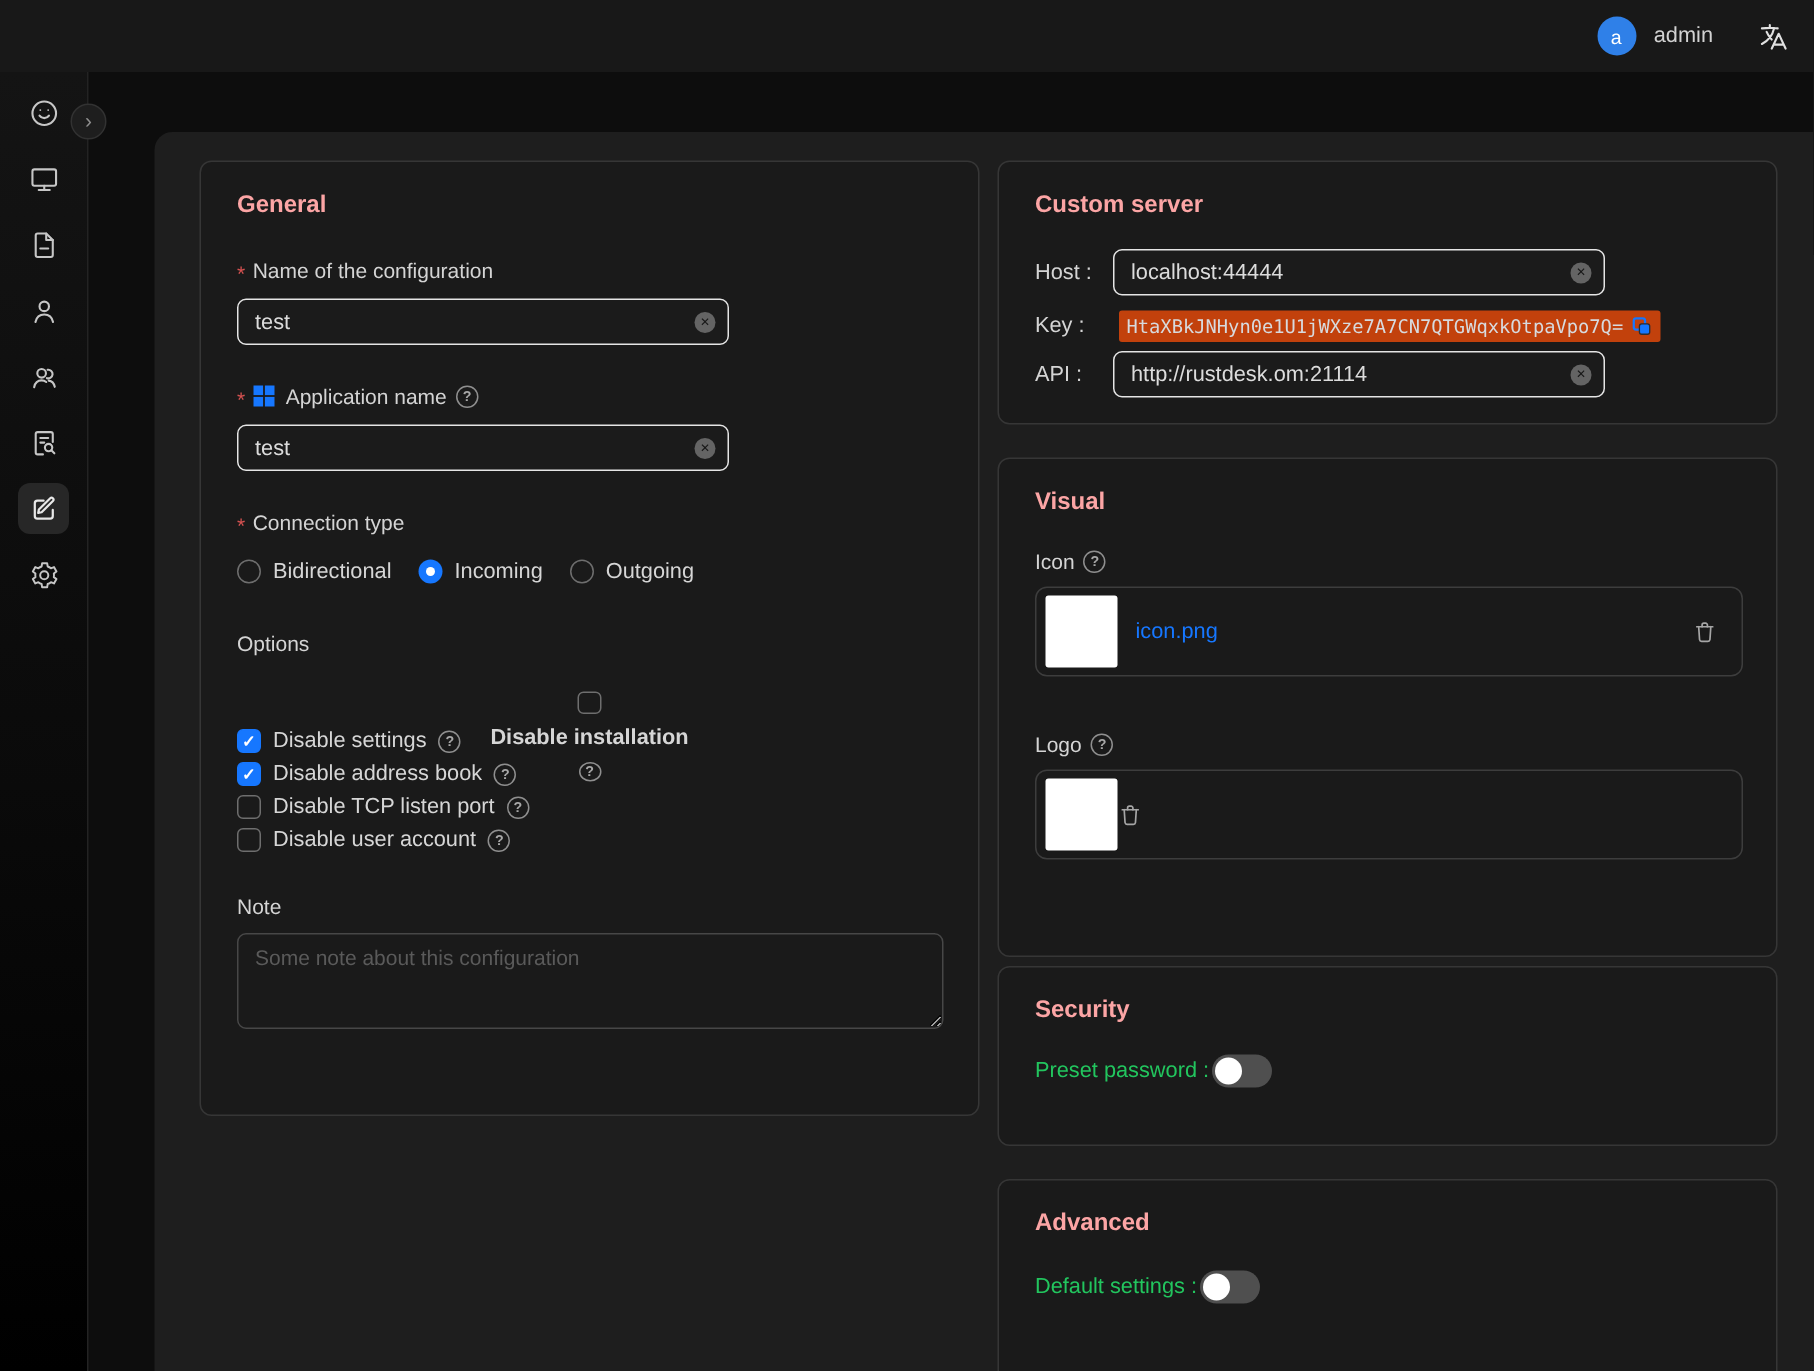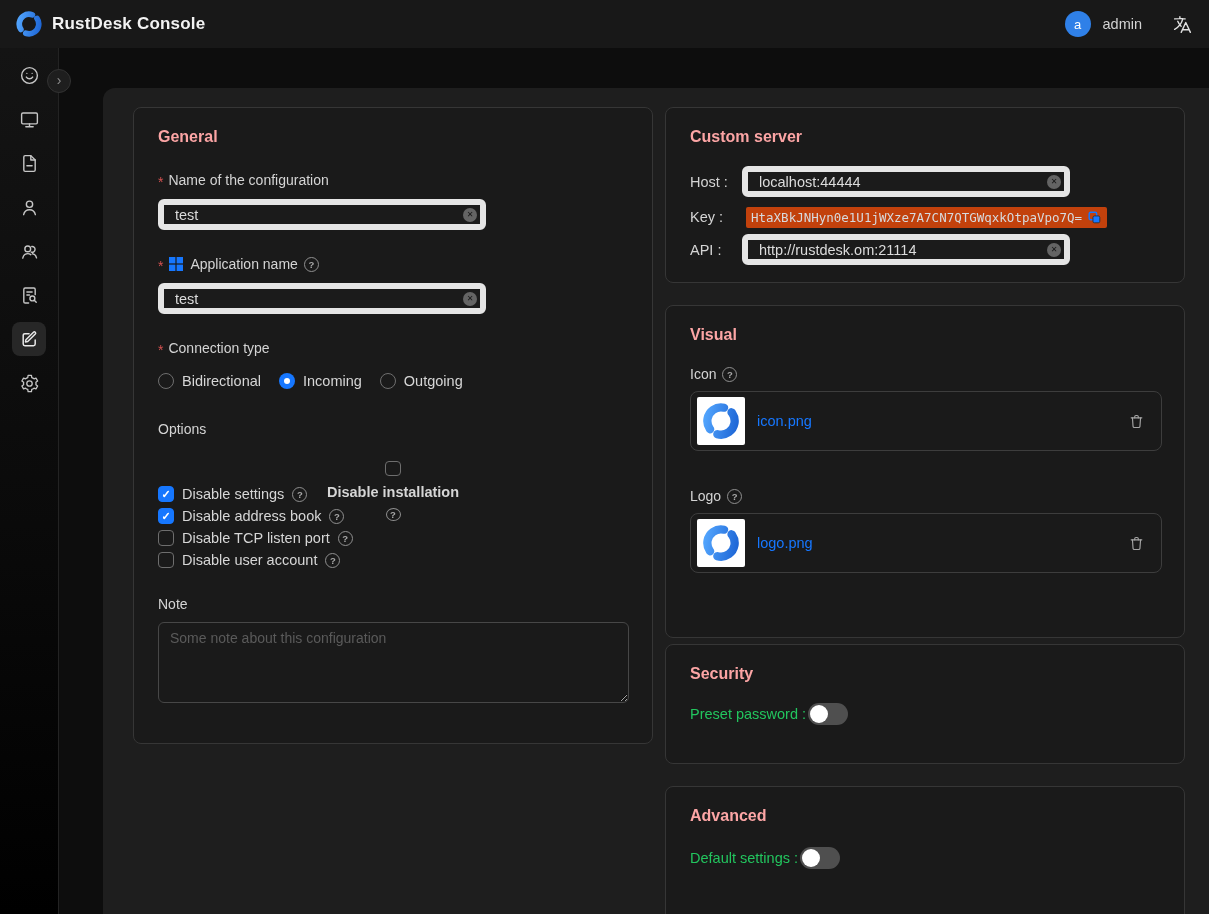--- a/index.html
+++ b/index.html
@@ -56,21 +56,21 @@
   
   .field-label { font-size:14px; color:#d4d4d4; display:flex; align-items:center; gap:6px; }
   .req { color:#d65251; margin-right:-1px; font-size:14px; transform:translateY(2px); }
   .help {
     width:15px; height:15px; border:1.2px solid #8f8f8f; border-radius:50%;
     color:#a8a8a8; font-size:9.5px; font-weight:700; display:inline-flex;
     align-items:center; justify-content:center; cursor:pointer;
   }
   .inputwrap { position:relative; width:328px; height:31px; }
   .inputwrap input {
-    width:100%; height:100%; background:#1b1b1b; border:6px solid #e5e5e5; border-radius:6px;
+    width:100%; height:100%; background:#1b1b1b; border:1px solid #e5e5e5; border-radius:6px;
     color:#dcdcdc; font-size:14.5px; font-family:"Liberation Sans",sans-serif;
     padding:0 30px 0 11px; outline:none;
   }
   .clear {
     position:absolute; right:9px; top:50%; transform:translateY(-50%);
     width:14px; height:14px; border-radius:50%; background:#646464; color:#161616;
     font-size:8px; display:flex; align-items:center; justify-content:center; cursor:pointer;
   }
   
   .radio-row { display:flex; align-items:center; gap:18px; }
@@ -84,21 +84,21 @@
   
   .check-row { display:flex; align-items:center; gap:8px; height:22px; font-size:14.5px; color:#d6d6d6; cursor:pointer; }
   .cbox {
     width:16px; height:16px; border-radius:4px; border:1.5px solid #6e6e6e;
     display:flex; align-items:center; justify-content:center; font-size:11px; color:transparent;
   }
   .check-row.checked .cbox { background:#1677ff; border-color:#1677ff; color:#fff; font-weight:700; }
   .check-row.bold { font-weight:700;flex-direction:column; }
   
   textarea {
-    width:471px; height:81px; background:#1a1a1a; border:1px solid #474747; border-radius:6px;
+    width:471px; height:64px; background:#1a1a1a; border:1px solid #474747; border-radius:6px;
     color:#dcdcdc; font-size:14px; font-family:"Liberation Sans",sans-serif;
     padding:7px 11px; resize:vertical; outline:none;
   }
   textarea::placeholder, input::placeholder { color:#5a5a5a; }
   
   .srv-row { display:flex; align-items:center; margin-bottom:9px; min-height:31px; }
   .srv-label { width:52px; flex-shrink:0; font-size:14.5px; color:#d4d4d4; }
   .keycode {
     font-family:"DejaVu Sans Mono", monospace; font-size:12.5px; color:#d7dade;
     background:#c2410c; border-radius:2px; padding:3px 5px; display:inline-flex;
@@ -129,34 +129,20 @@
   .mb26{margin-bottom:26px;} .mb24{margin-bottom:24px;} .mb11{margin-bottom:11px;}
   .mb17{margin-bottom:17px;} .mb32{margin-bottom:32px;} .mb25{margin-bottom:25px;}
   .mb10{margin-bottom:10px;} .mb20{margin-bottom:20px;} .mb22{margin-bottom:22px;}
   .mb9{margin-bottom:9px;} .mb21{margin-bottom:37px;}
   .gap-r{margin-bottom:22px;} .gap-r2{margin-bottom:6px;}
 </style>
 </head>
 <body>
 
 <div class="navbar">
-  <div class="brand">
-    <span style="display:flex;">
-      <svg width="26" height="26" viewBox="0 0 32 32">
-        <defs>
-            <linearGradient id="rdg" x1="0" y1="0" x2="1" y2="1">
-          <stop offset="0" stop-color="#55a8ff"></stop>
-              <stop offset="1" stop-color="#1b63d4"></stop>
-        </linearGradient>
-          </defs>
-        <circle cx="16" cy="16" r="12" fill="none" stroke="url(#rdg)" stroke-width="7" stroke-dasharray="30 7.7 30 7.7" stroke-linecap="round" transform="rotate(-35 16 16)"></circle>
-      </svg>
-    </span>
-    <span class="brand-title">RustDesk Console</span>
-  </div>
   <div class="nav-right">
     <span class="avatar">a</span>
     <span class="username">admin</span>
     <span class="translate">
       <svg width="21" height="21" viewBox="0 0 24 24" fill="none" stroke="#e0e0e0" stroke-width="1.6" stroke-linecap="round" stroke-linejoin="round">
         <path d="m10.5 21 5.25-11.25L21 21m-9-3h7.5M3 5.6a48 48 0 0 1 6-.37m0 0c1.12 0 2.23.04 3.33.11M9 5.25V3m3.33 2.36C11.18 10.66 7.69 15.08 3 17.5m9.33-12.14c.9.06 1.79.15 2.67.26m-4.59 8.5a18 18 0 0 1-3.83-5.8"></path>
       </svg>
     </span>
   </div>
 </div>
@@ -386,21 +372,20 @@
       <div class="field-label mb9">
         <span>Logo</span>
         <span class="help">?</span>
       </div>
       <div class="upload-row">
         <span class="thumb">
           <svg width="38" height="38" viewBox="0 0 32 32">
             <circle cx="16" cy="16" r="11.5" fill="none" stroke="url(#rdg)" stroke-width="7" stroke-dasharray="28 7.4 28 7.4" stroke-linecap="round" transform="rotate(-35 16 16)"></circle>
           </svg>
         </span>
-        <a class="filelink">logo.png</a>
         <span class="trash">
           <svg width="17" height="17" viewBox="0 0 24 24" fill="none" stroke="#a6a6a6" stroke-width="1.6" stroke-linecap="round" stroke-linejoin="round">
             <path d="M4.5 6.8h15"></path>
             <path d="M9.5 6.8V5.2A1.7 1.7 0 0 1 11.2 3.5h1.6a1.7 1.7 0 0 1 1.7 1.7v1.6"></path>
             <path d="m6.3 6.8.8 12a1.9 1.9 0 0 0 1.9 1.7h6a1.9 1.9 0 0 0 1.9-1.7l.8-12"></path>
           </svg>
         </span>
       </div>
     </div>
 

